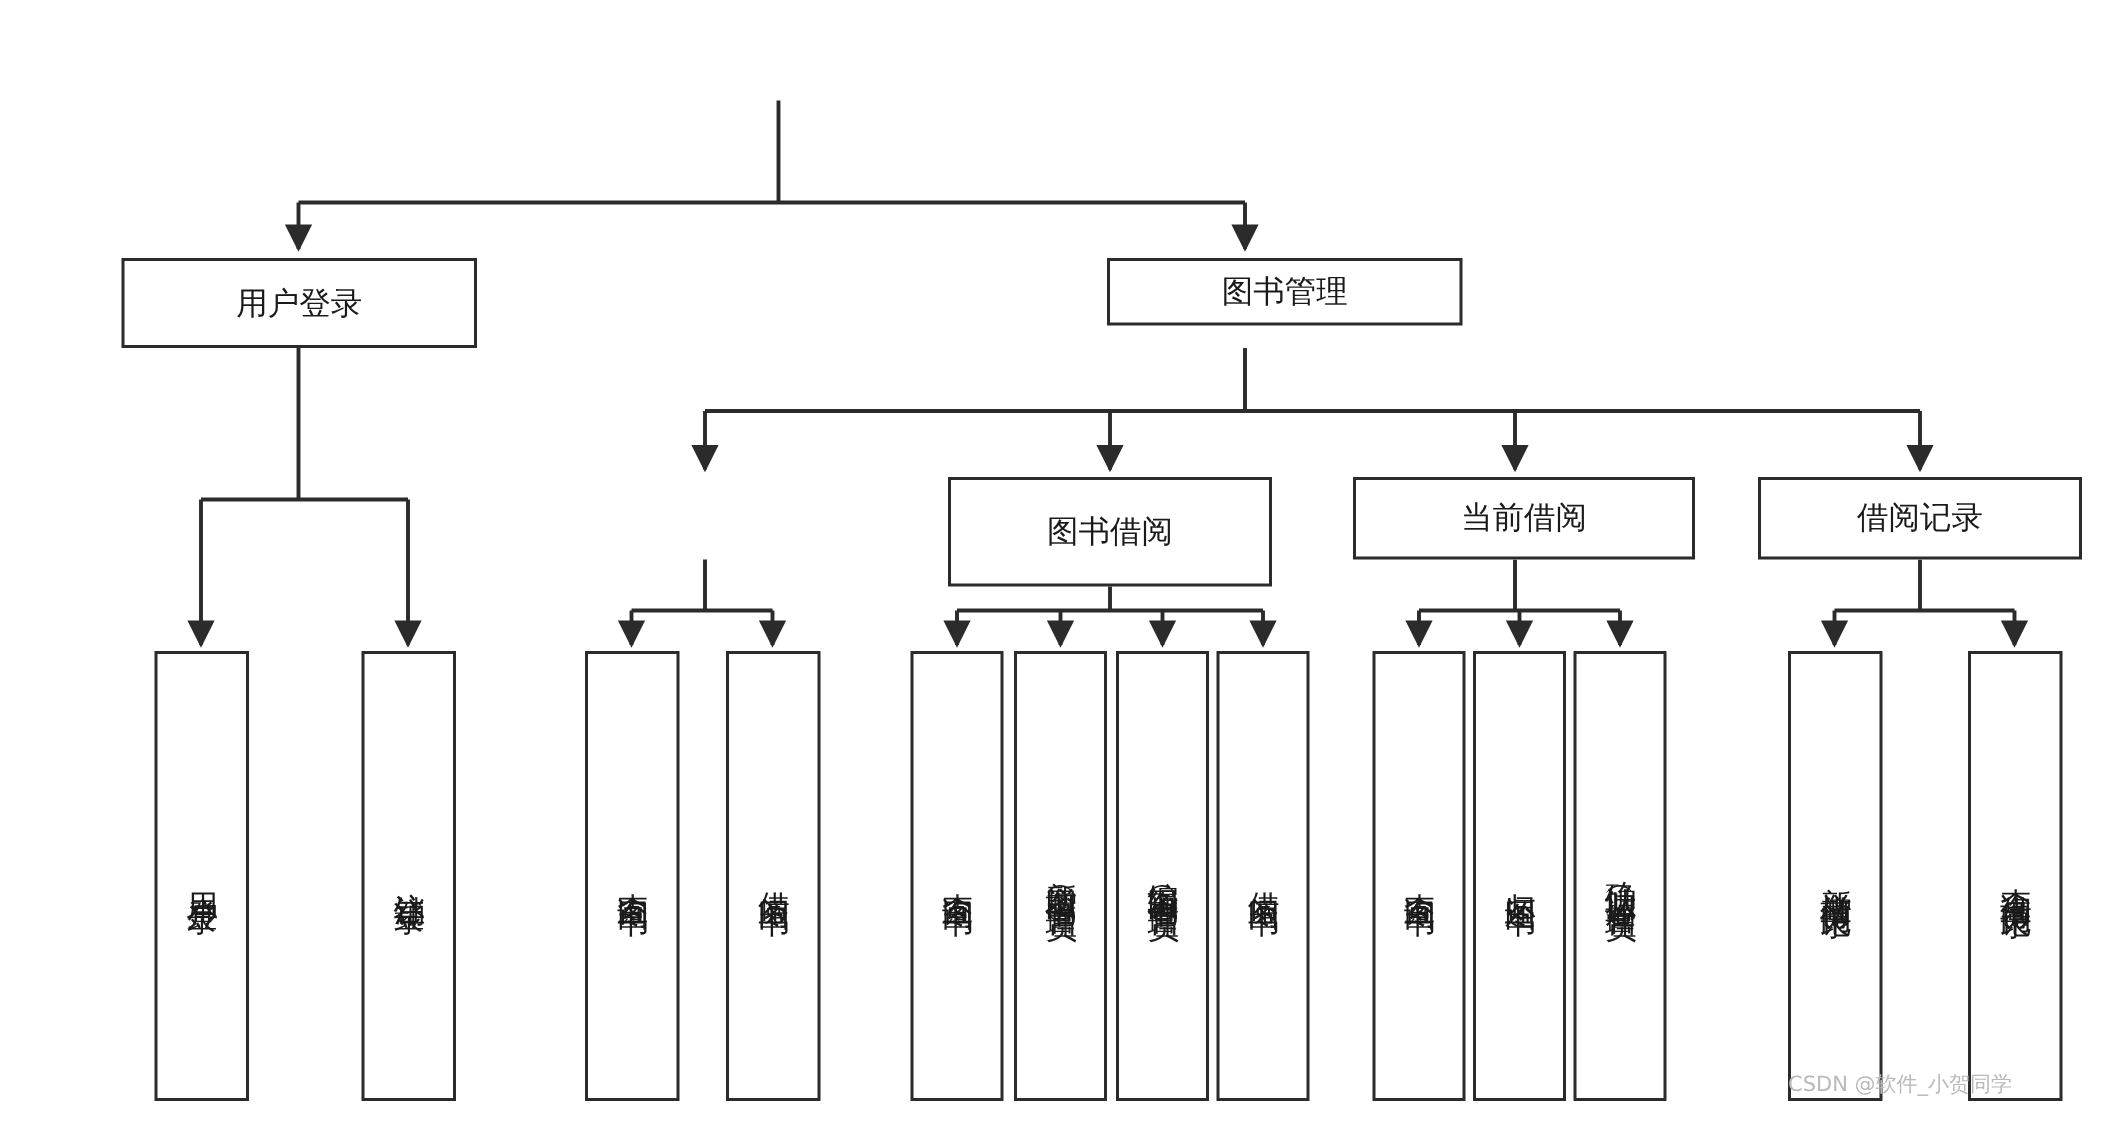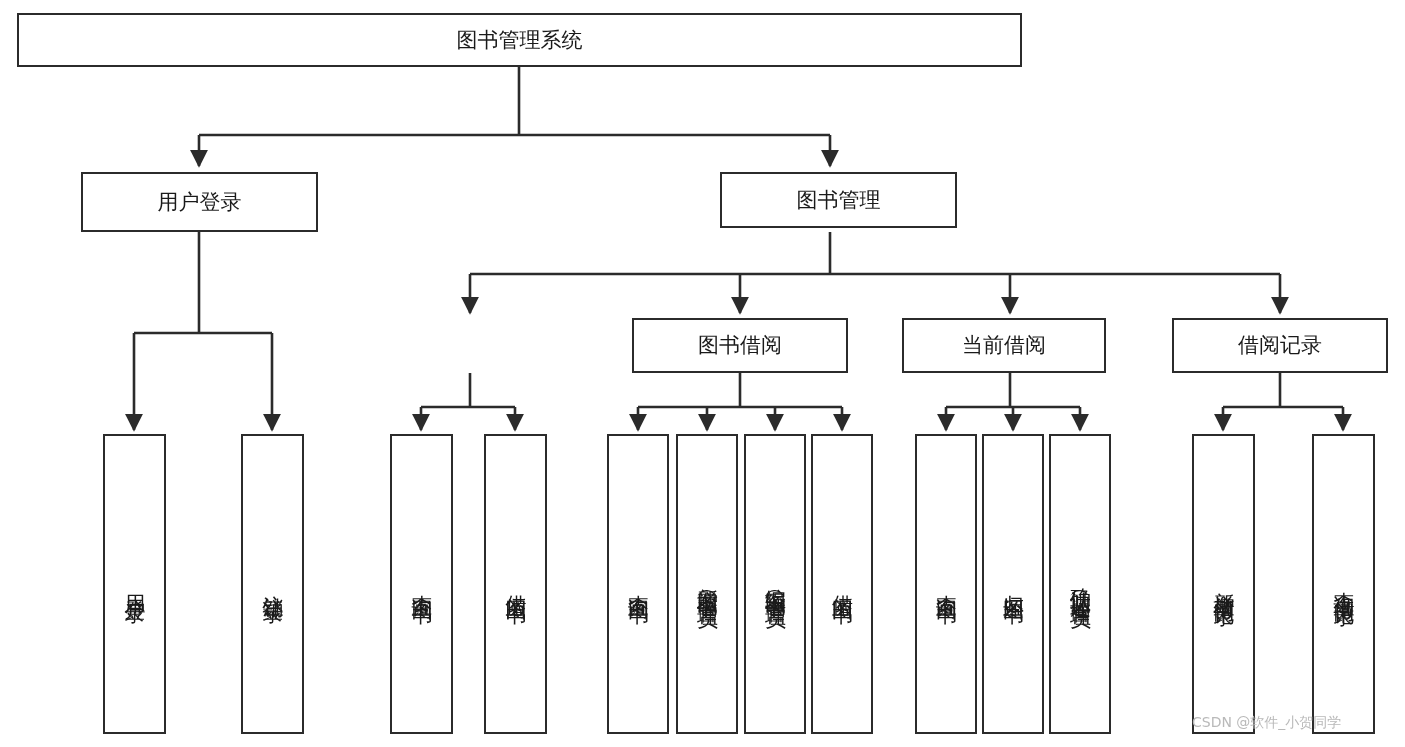--- a/index.html
+++ b/index.html
@@ -123,35 +123,32 @@
       <path d="M 1013 407 L 1013 430" marker-end="url(#arrow)"></path>
       <path d="M 1080 407 L 1080 430" marker-end="url(#arrow)"></path>
 
       <path d="M 1280 373 L 1280 407"></path>
       <path d="M 1223 407 L 1343 407"></path>
       <path d="M 1223 407 L 1223 430" marker-end="url(#arrow)"></path>
       <path d="M 1343 407 L 1343 430" marker-end="url(#arrow)"></path>
     </g>
   </svg>
 
-  <div class="node h root" style="left:17px; top:13px; width:1005px; height:54px;">
-    <span class="node-label">图书管理系统</span>
-  </div>
 
   <div class="node h" style="left:81px; top:172px; width:237px; height:60px;">
     <span class="node-label">用户登录</span>
   </div>
-  <div class="node h" style="left:720px; top:172px; width:237px; height:56px;">
+  <div class="node h" style="left:738px; top:172px; width:237px; height:45px;">
     <span class="node-label">图书管理</span>
   </div>
 
-  <div class="node h" style="left:632px; top:318px; width:216px; height:55px;">
+  <div class="node h" style="left:632px; top:318px; width:216px; height:73px;">
     <span class="node-label">图书借阅</span>
   </div>
-  <div class="node h" style="left:902px; top:318px; width:204px; height:55px;">
+  <div class="node h" style="left:902px; top:318px; width:228px; height:55px;">
     <span class="node-label">当前借阅</span>
   </div>
   <div class="node h" style="left:1172px; top:318px; width:216px; height:55px;">
     <span class="node-label">借阅记录</span>
   </div>
 
   <div class="node v" style="left:103px; top:434px; width:63px; height:300px;">
     <span class="node-label">用户登录</span>
   </div>
   <div class="node v" style="left:241px; top:434px; width:63px; height:300px;">

